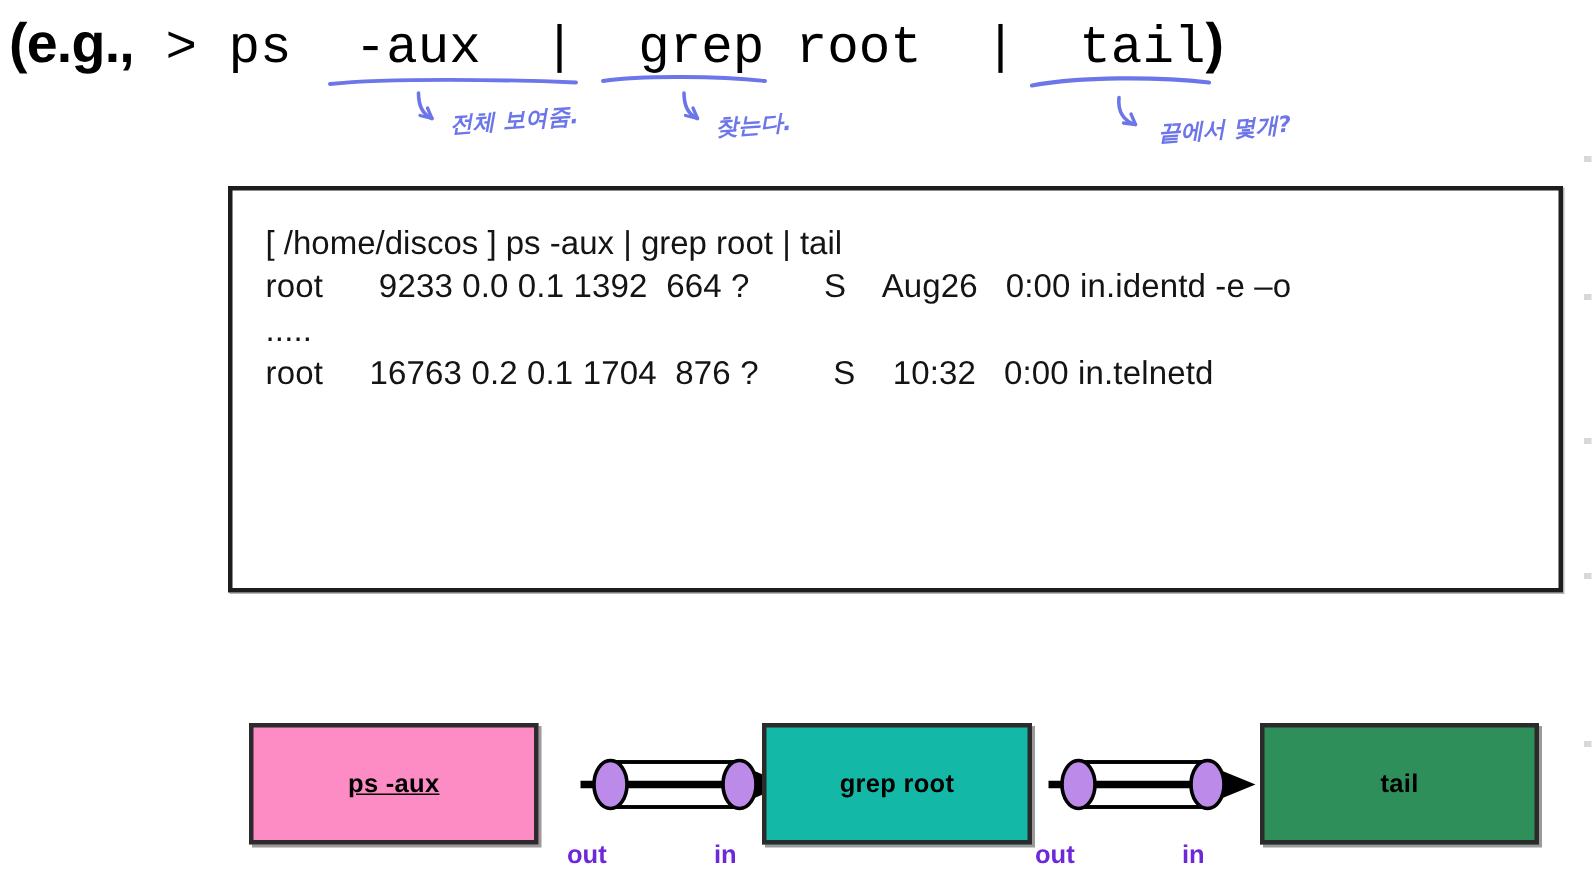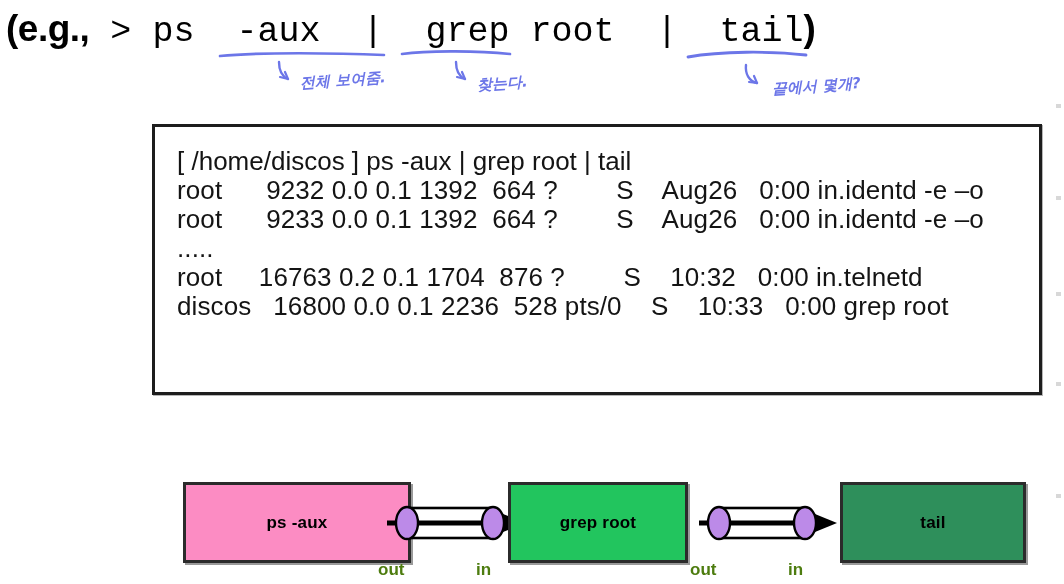--- a/index.html
+++ b/index.html
@@ -82,21 +82,21 @@
     box-shadow: 1px 1px 0 #b6b6b6;
   }
   #terminal-lines {
     position: absolute;
     left: 22px;
     top: 20px;
     right: 6px;
   }
   .term-line {
     font-family: "Liberation Sans", sans-serif;
-    font-size: 26px;
+    font-size: 22px;
     line-height: 29px;
     white-space: pre;
     color: #141414;
     letter-spacing: 0.1px;
   }
   .term-line.cmd { letter-spacing: 0px; }
 
   
   #pipeline-diagram {
     position: absolute;
@@ -125,21 +125,21 @@
     position: absolute;
     width: 150px;
     height: 70px;
   }
   .pipe-group svg { display: block; overflow: visible; }
   .io-label {
     position: absolute;
     font-family: "Liberation Sans", sans-serif;
     font-weight: bold;
     font-size: 17px;
-    color: #4d7c0f;
+    color: #6d28d9;
   }
 
   
   .margin-tick {
     position: absolute;
     right: 3px;
     width: 5px;
     height: 4px;
     background: #d8d8d8;
   }
@@ -186,51 +186,49 @@
   </svg>
 </div>
 
 <div class="hand-note" style="left:300px; top:74px;">전체 보여줌.</div>
 <div class="hand-note" style="left:477px; top:76px;">찾는다.</div>
 <div class="hand-note" style="left:772px; top:80px;">끝에서 몇개?</div>
 
 <div id="terminal-box">
   <div id="terminal-lines">
     <div class="term-line cmd">[ /home/discos ] ps -aux | grep root | tail</div>
-    <div class="term-line">root      9232 0.0 0.1 1392  664 ?        S    Aug26   0:00 in.identd -e –o</div>
     <div class="term-line">root      9233 0.0 0.1 1392  664 ?        S    Aug26   0:00 in.identd -e –o</div>
     <div class="term-line">.....</div>
     <div class="term-line">root     16763 0.2 0.1 1704  876 ?        S    10:32   0:00 in.telnetd</div>
-    <div class="term-line">discos   16800 0.0 0.1 2236  528 pts/0    S    10:33   0:00 grep root</div>
   </div>
 </div>
 
 <div id="pipeline-diagram">
 
-  <div class="proc-box" style="left:183px; top:22px; width:228px; height:81px; background:#fc8cc3;">
+  <div class="proc-box" style="left:166px; top:22px; width:193px; height:81px; background:#fc8cc3;text-decoration:underline;">
     <span class="proc-label">ps -aux</span>
   </div>
 
   <div class="pipe-group" style="left:385px; top:40px;">
     <svg width="152" height="52" viewBox="0 0 152 52">
 
       <rect x="22" y="8" width="86" height="30" fill="#ffffff" stroke="#000000" stroke-width="2.6"></rect>
 
       <line x1="2" y1="23" x2="122" y2="23" stroke="#000000" stroke-width="5"></line>
 
       <polygon points="118,14 140,23 118,32" fill="#000000"></polygon>
 
       <ellipse cx="22" cy="23" rx="11" ry="16" fill="#bc8ae8" stroke="#000000" stroke-width="2.4"></ellipse>
       <ellipse cx="108" cy="23" rx="11" ry="16" fill="#bc8ae8" stroke="#000000" stroke-width="2.4"></ellipse>
     </svg>
   </div>
   <div class="io-label" style="left:378px; top:100px;">out</div>
   <div class="io-label" style="left:476px; top:100px;">in</div>
 
-  <div class="proc-box" style="left:508px; top:22px; width:180px; height:81px; background:#22c55e;">
+  <div class="proc-box" style="left:508px; top:22px; width:180px; height:81px; background:#14b8a6;">
     <span class="proc-label">grep root</span>
   </div>
 
   <div class="pipe-group" style="left:697px; top:40px;">
     <svg width="152" height="52" viewBox="0 0 152 52">
       <rect x="22" y="8" width="86" height="30" fill="#ffffff" stroke="#000000" stroke-width="2.6"></rect>
       <line x1="2" y1="23" x2="122" y2="23" stroke="#000000" stroke-width="5"></line>
       <polygon points="118,14 140,23 118,32" fill="#000000"></polygon>
       <ellipse cx="22" cy="23" rx="11" ry="16" fill="#bc8ae8" stroke="#000000" stroke-width="2.4"></ellipse>
       <ellipse cx="108" cy="23" rx="11" ry="16" fill="#bc8ae8" stroke="#000000" stroke-width="2.4"></ellipse>

